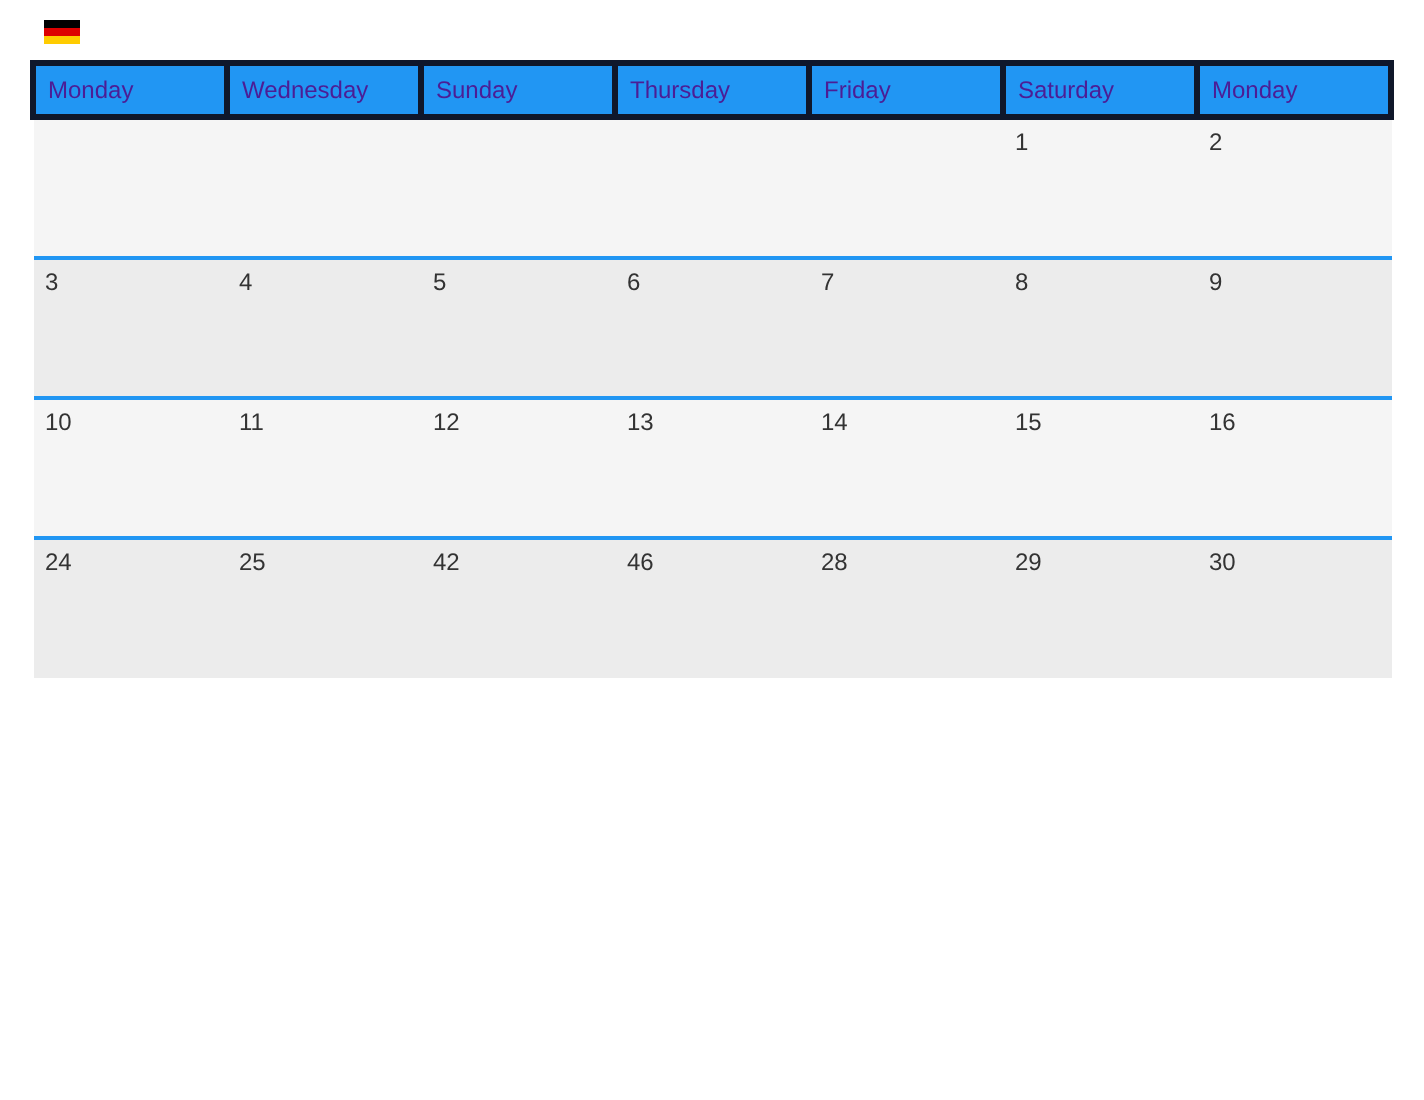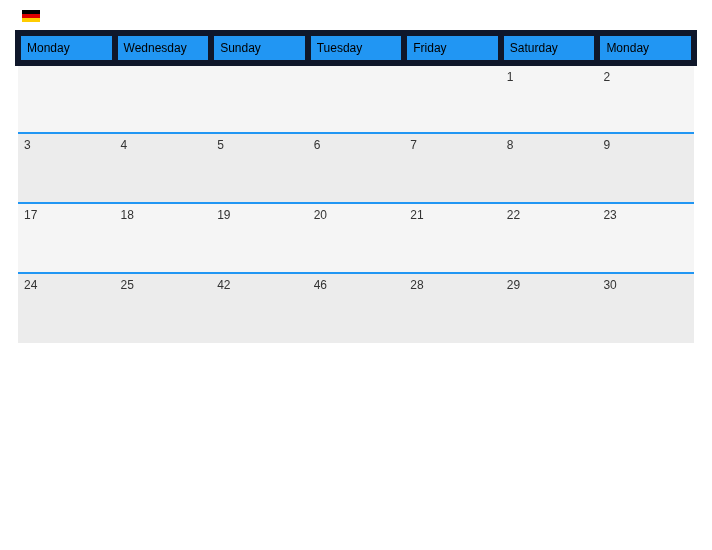--- a/index.html
+++ b/index.html
@@ -63,26 +63,26 @@
       color: #333;
       min-width: 80px;
       text-align: right;
     }
     .calendar-grid {
       width: 100%;
       border-collapse: collapse;
     }
     .calendar-grid th {
       background: #2196F3;
-      color: #000000;
+      color: #4c1d95;
       font-size: 12px;
       font-weight: normal;
       padding: 5px 6px;
       text-align: left;
-      border: 6px solid #0f172a;
+      border: 3px solid #0f172a;
     }
     .calendar-grid td {
       width: calc(100% / 7);
       height: 70px;
       vertical-align: top;
       padding: 4px 6px;
       border-top: 2px solid #2196F3;
       border-bottom: none;
       border-left: none;
       border-right: none;
@@ -125,21 +125,21 @@
     <div class="country"></div>
   </div>
 
   <table class="calendar-grid">
     <thead>
       <tr>
 
       <th>Monday</th>
           <th>Wednesday</th>
           <th>Sunday</th>
-          <th>Tuesday</th>
+          <th>Thursday</th>
           <th>Friday</th>
           <th>Saturday</th>
           <th>Monday</th>
         </tr>
     </thead>
     <tbody>
 
     <tr>
           <td class="empty-cell" style="border-top: none;"></td>
           <td class="empty-cell" style="border-top: none;"></td>
@@ -152,27 +152,27 @@
         <tr>
           <td><span class="day-num">3</span></td>
           <td><span class="day-num">4</span></td>
           <td><span class="day-num">5</span></td>
           <td><span class="day-num">6</span></td>
           <td><span class="day-num">7</span></td>
           <td><span class="day-num">8</span></td>
           <td><span class="day-num">9</span></td>
         </tr>
         <tr>
-          <td><span class="day-num">17</span></td>
-          <td><span class="day-num">18</span></td>
-          <td><span class="day-num">19</span></td>
-          <td><span class="day-num">20</span></td>
-          <td><span class="day-num">21</span></td>
-          <td><span class="day-num">22</span></td>
-          <td><span class="day-num">23</span></td>
+          <td><span class="day-num">10</span></td>
+          <td><span class="day-num">11</span></td>
+          <td><span class="day-num">12</span></td>
+          <td><span class="day-num">13</span></td>
+          <td><span class="day-num">14</span></td>
+          <td><span class="day-num">15</span></td>
+          <td><span class="day-num">16</span></td>
         </tr>
         <tr>
           <td><span class="day-num">24</span></td>
           <td><span class="day-num">25</span></td>
           <td><span class="day-num">42</span></td>
           <td><span class="day-num">46</span></td>
           <td><span class="day-num">28</span></td>
           <td><span class="day-num">29</span></td>
           <td><span class="day-num">30</span></td>
         </tr>

